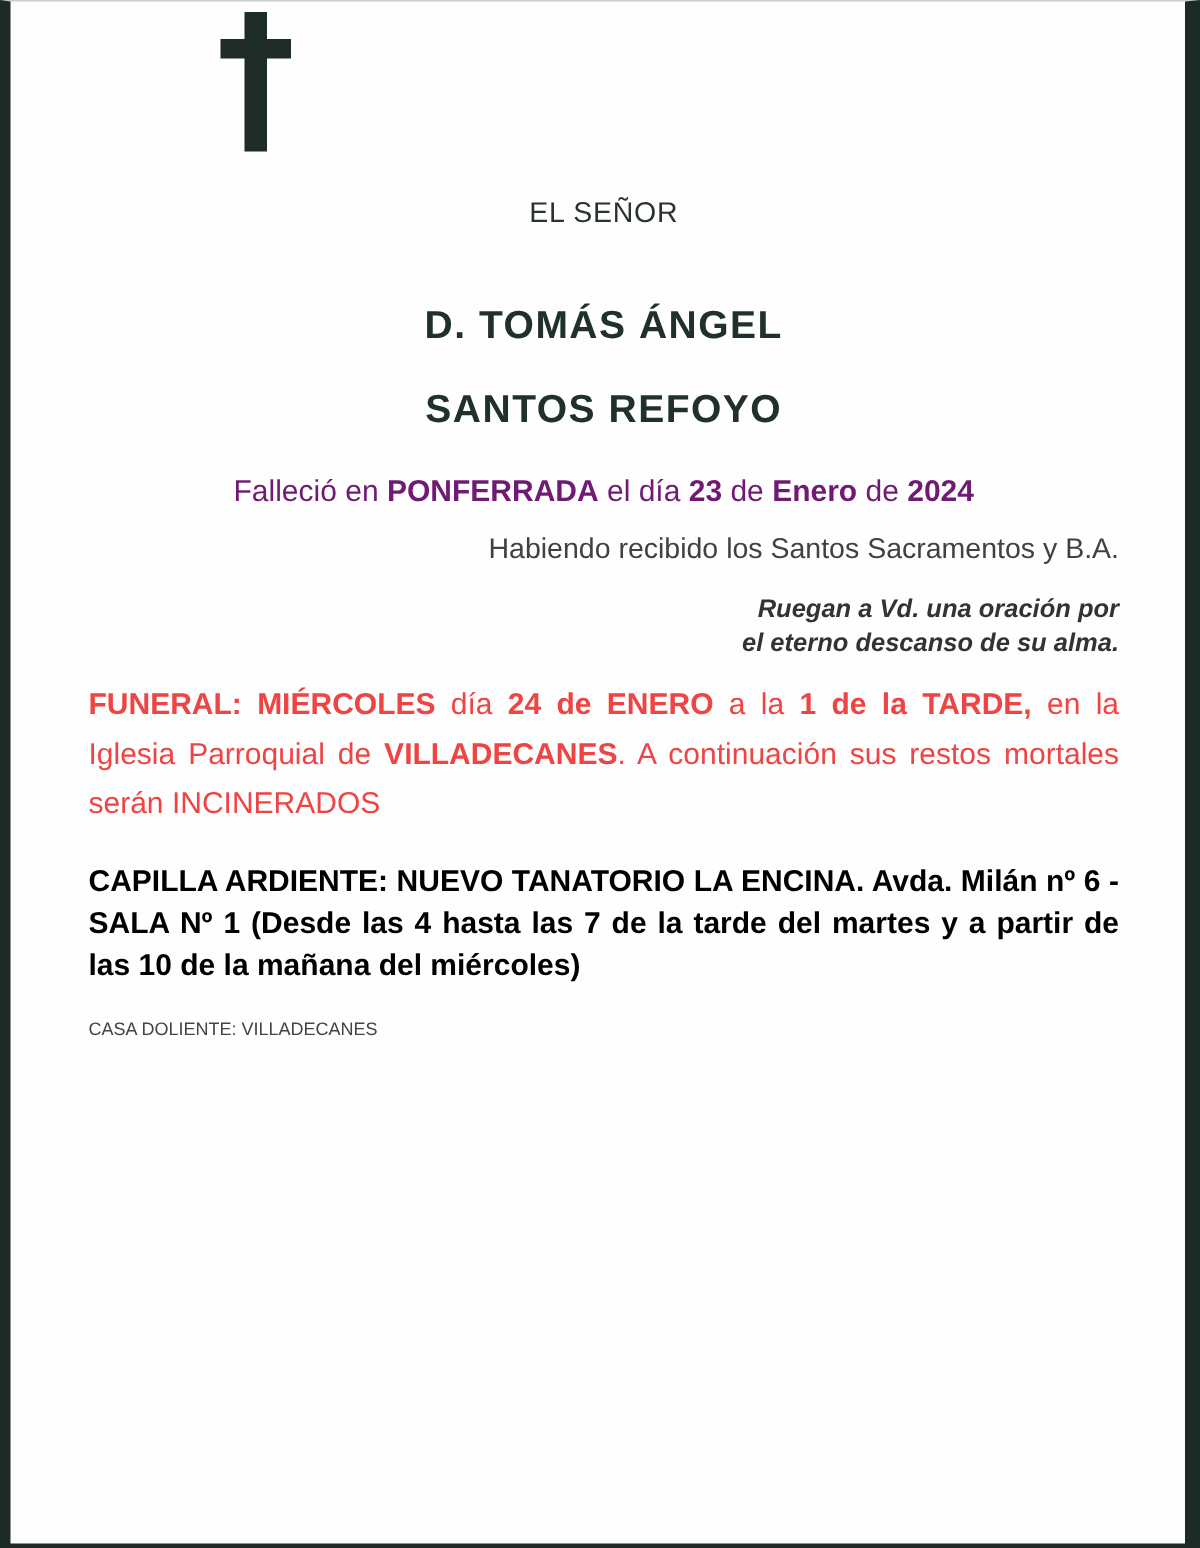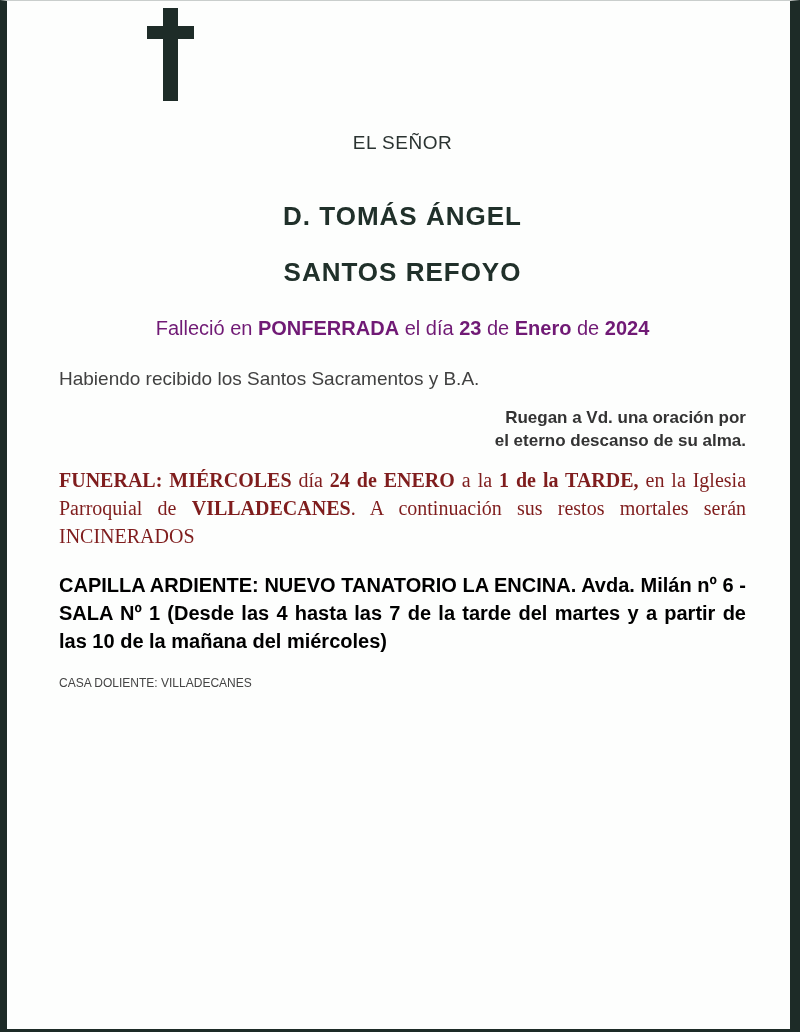--- a/index.html
+++ b/index.html
@@ -71,22 +71,22 @@
     font-size: 20px;
     color: #701a75;
   }
   .age-line {
     margin-top: 19px;
     text-align: center;
     font-size: 20px;
     color: #3a3a3a;
   }
   .sacraments {
-    margin-top: 28px;
-    text-align: left;
+    margin-top: 16px;
+    text-align: right;
     font-size: 19px;
     color: #414141;
   }
   .dep {
     margin-top: 23px;
     text-align: center;
     font-size: 22px;
     font-weight: bold;
     word-spacing: 22px;
     color: #2a3331;
@@ -97,29 +97,29 @@
     line-height: 28px;
     text-align: justify;
     color: #414141;
   }
   .prayer {
     margin-top: 16px;
     text-align: right;
     font-size: 17px;
     line-height: 23px;
     font-weight: bold;
+    font-style: italic;
     color: #333333;
   }
   .funeral {
     margin-top: 14px;
     font-size: 20px;
-    line-height: 28px;
+    line-height: 33px;
     text-align: justify;
-    color: #7f1d1d;
-    font-family: Liberation Serif, serif;
+    color: #ef4444;
   }
   .wake {
     margin-top: 21px;
     font-size: 20px;
     line-height: 28px;
     text-align: justify;
     font-weight: bold;
     color: #000000;
   }
   .house {

